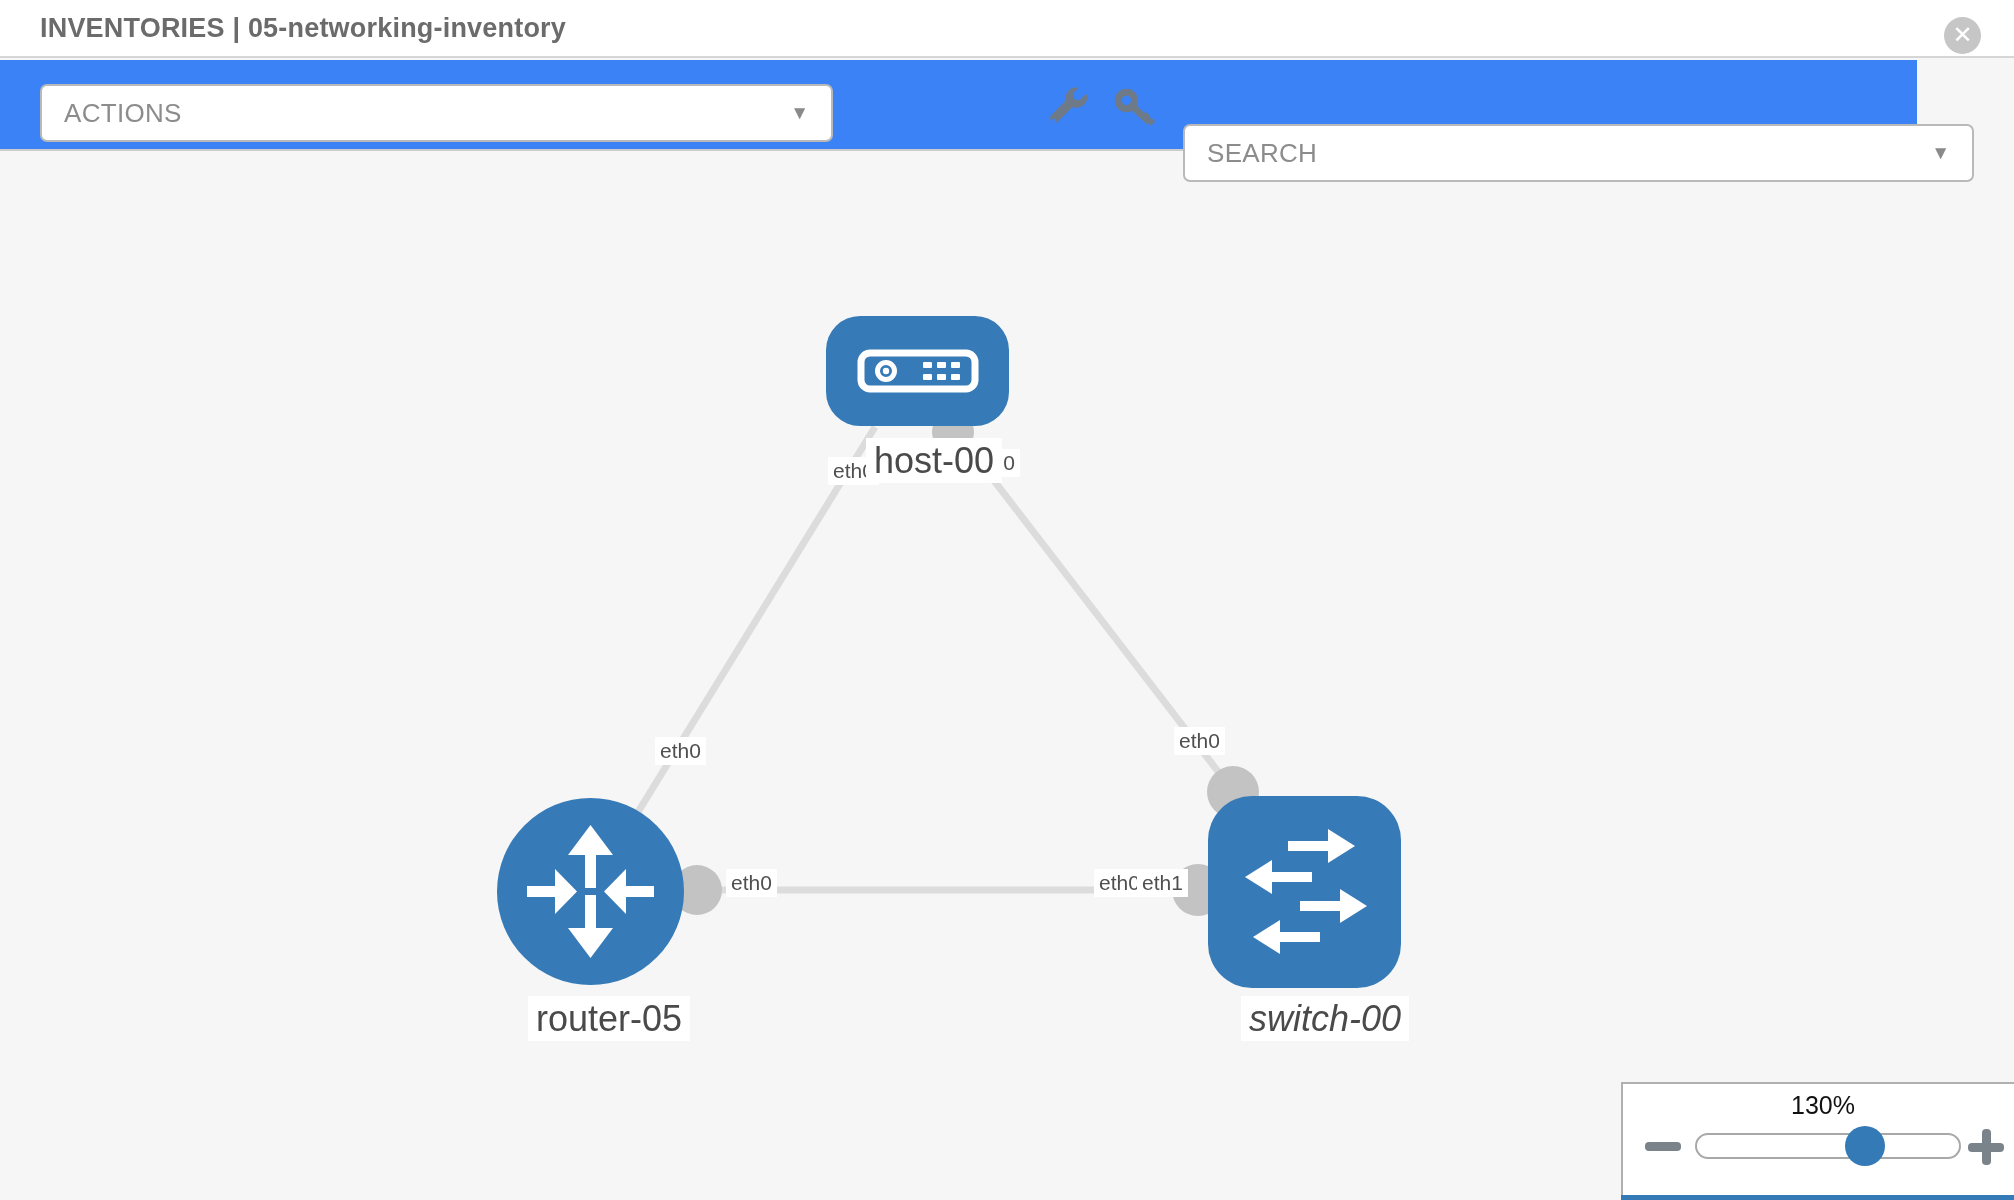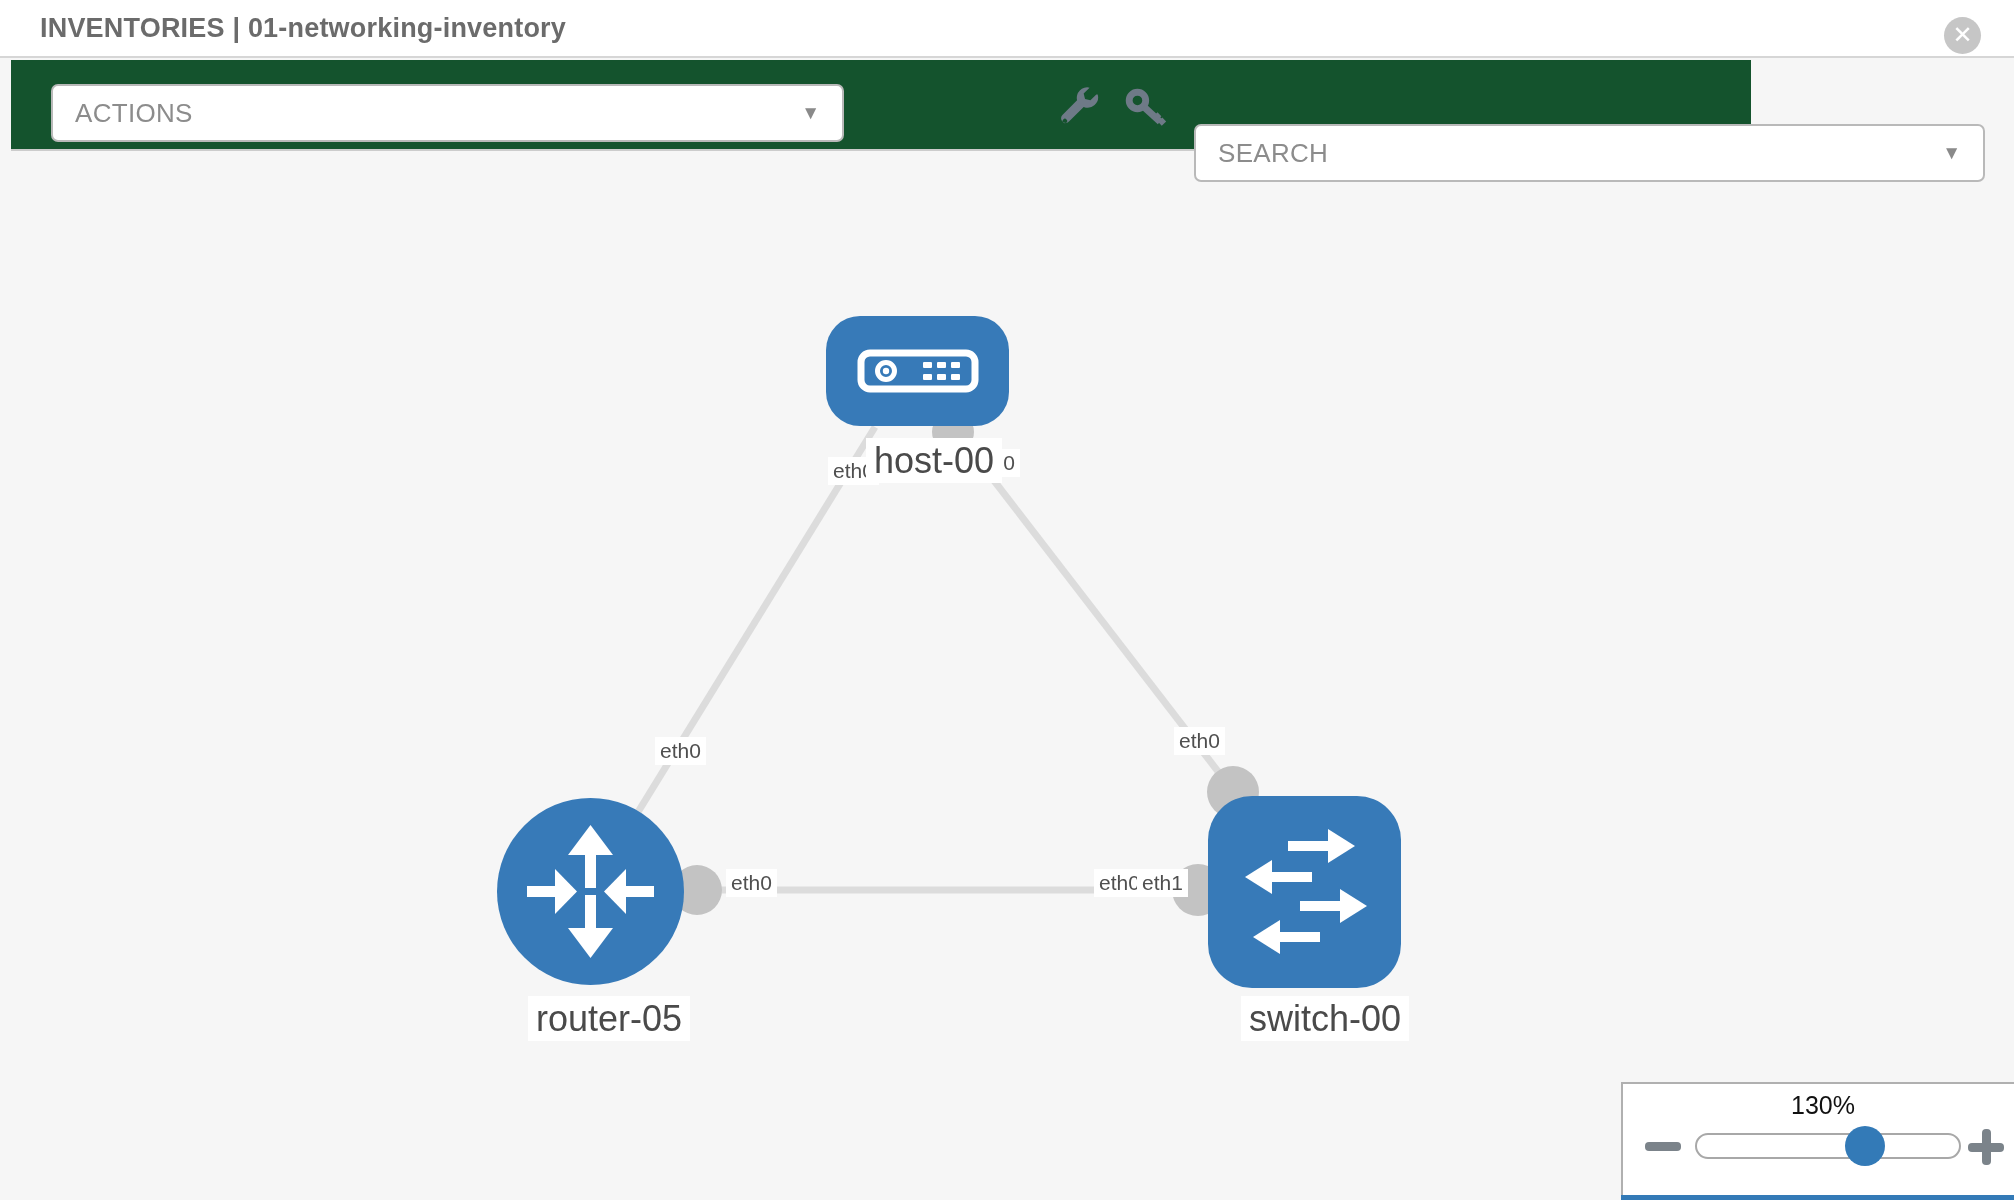--- a/index.html
+++ b/index.html
@@ -24,22 +24,22 @@
     background:#c6c6c6; border-radius:50%; cursor:pointer;
     display:flex; align-items:center; justify-content:center;
   }
   .close-btn .x {
     color:#ffffff; font-size:24px; font-weight:bold; line-height:1;
     transform:translateY(-1px);
   }
 
   
   .toolbar {
-    position:absolute; left:11px; top:60px; width:1740px; height:91px;
-    background:#14532d; border-bottom:2px solid #cccccc; z-index:10;
+    position:absolute; left:0; top:60px; width:1917px; height:91px;
+    background:#3b82f6; border-bottom:2px solid #cccccc; z-index:10;
   }
   .select-box {
     position:absolute; top:24px; height:58px;
     background:#ffffff; border:2px solid #b9b9b9; border-radius:7px;
     display:flex; align-items:center; cursor:pointer;
   }
   .select-box .sel-label {
     margin-left:22px; font-size:26px; color:#8c8c8c; letter-spacing:.3px;
   }
   .select-box .caret {
@@ -100,21 +100,21 @@
   }
   .bottom-strip {
     position:absolute; left:1621px; top:1195px; width:393px; height:5px;
     background:#337ab7; z-index:9;
   }
 </style>
 </head>
 <body>
 
 <div class="header">
-  <div class="header-title">INVENTORIES | 01-networking-inventory</div>
+  <div class="header-title">INVENTORIES | 05-networking-inventory</div>
   <div class="close-btn">
     <span class="x">✕</span>
   </div>
 </div>
 
 <div class="toolbar">
   <div class="select-box actions-select">
     <span class="sel-label">ACTIONS</span>
     <span class="caret">▼</span>
   </div>
@@ -202,21 +202,21 @@
 <div class="chip z5" style="left:969px; top:449px;">eth0</div>
 
 <div class="chip z5" style="left:655px; top:737px;">eth0</div>
 <div class="chip z5" style="left:1174px; top:727px;">eth0</div>
 
 <div class="chip z5" style="left:726px; top:869px;">eth0</div>
 <div class="chip z5" style="left:1094px; top:869px;">eth0</div>
 <div class="chip z6" style="left:1113px; top:869px;margin-left:24px;">eth1</div>
 
 <div class="chip name-chip z7" style="left:528px; top:996px;">router-05</div>
-<div class="chip name-chip z7" style="left:1241px; top:996px;">switch-00</div>
+<div class="chip name-chip z7" style="left:1241px; top:996px;font-style:italic;">switch-00</div>
 
 <div class="zoom-panel">
   <div class="zoom-pct">130%</div>
   <div class="zoom-minus">
       <div class="bar"></div>
     </div>
   <div class="zoom-track"></div>
   <div class="zoom-thumb"></div>
   <div class="zoom-plus">
       <div class="bar h"></div>

